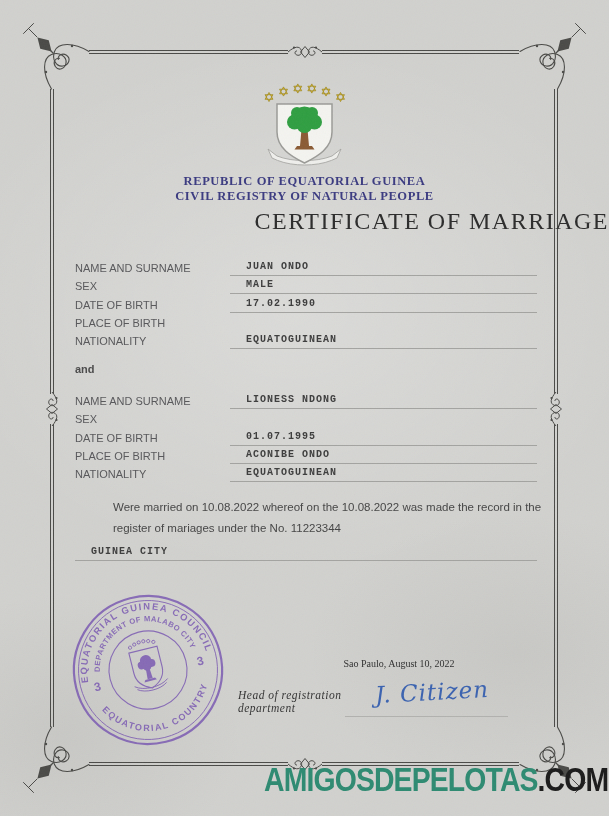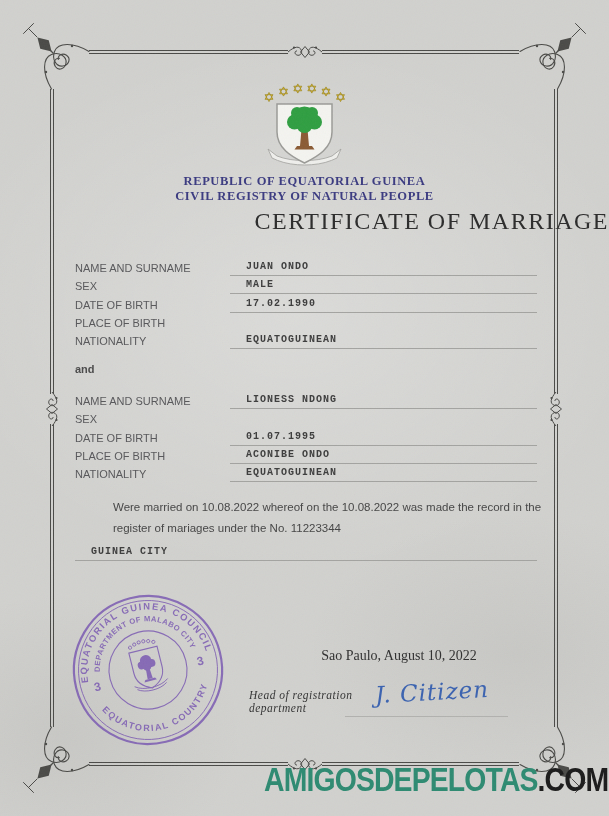--- a/index.html
+++ b/index.html
@@ -45,23 +45,23 @@
   .statement { position:absolute; left:75px; top:497px; width:468px;
                font-size:11.5px; color:#454545; line-height:21px;margin-left:38px; }
 
   .reg-row { position:absolute; left:75px; top:543px; width:462px; }
 
   .stamp-svg { position:absolute; left:62px; top:586px; opacity:.88; }
 
   .attestation { position:absolute; left:240px; top:632px; width:318px; text-align:center;
                  font-family:"Liberation Serif","DejaVu Serif",serif; color:#2f2f2f; }
   .attestation .a1 { font-size:12.5px; }
-  .attestation .a2 { font-size:14px; margin-top:16px; }
-
-  .role { position:absolute; left:249px; top:689px;
+  .attestation .a2 { font-size:10px; margin-top:26px; }
+
+  .role { position:absolute; left:238px; top:689px;
           font-family:"Liberation Serif","DejaVu Serif",serif; font-style:italic;
           font-size:11.5px; color:#333; line-height:13px; letter-spacing:.5px; }
 
   .signature { position:absolute; left:352px; top:679px; width:160px; text-align:center;
                font-family:"DejaVu Serif","Liberation Serif",serif; font-style:italic;
                font-size:23px; transform:rotate(-3deg); letter-spacing:1px; }
   .sig-line { position:absolute; left:345px; top:716px; width:163px;
               border-bottom:1px solid #b1b1ae; }
 
   .watermark { position:absolute; right:1px; top:761px; white-space:nowrap;

